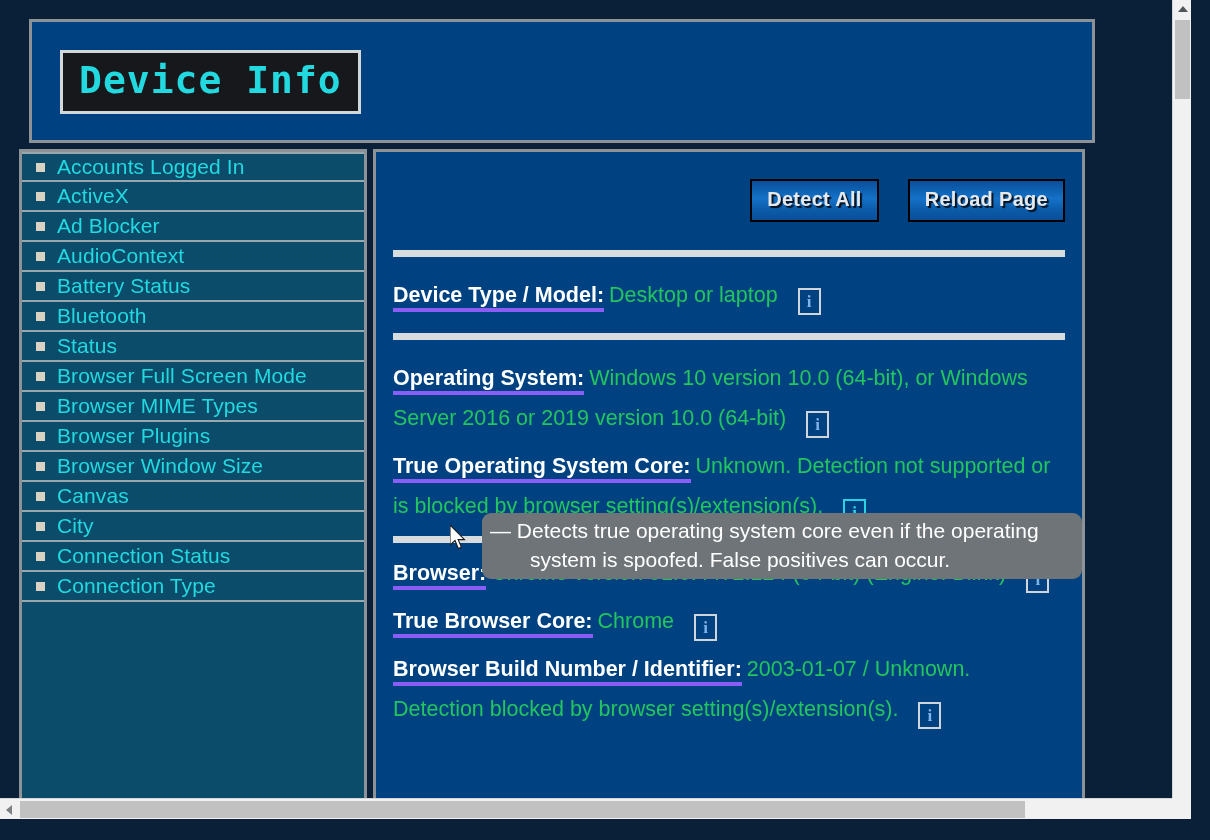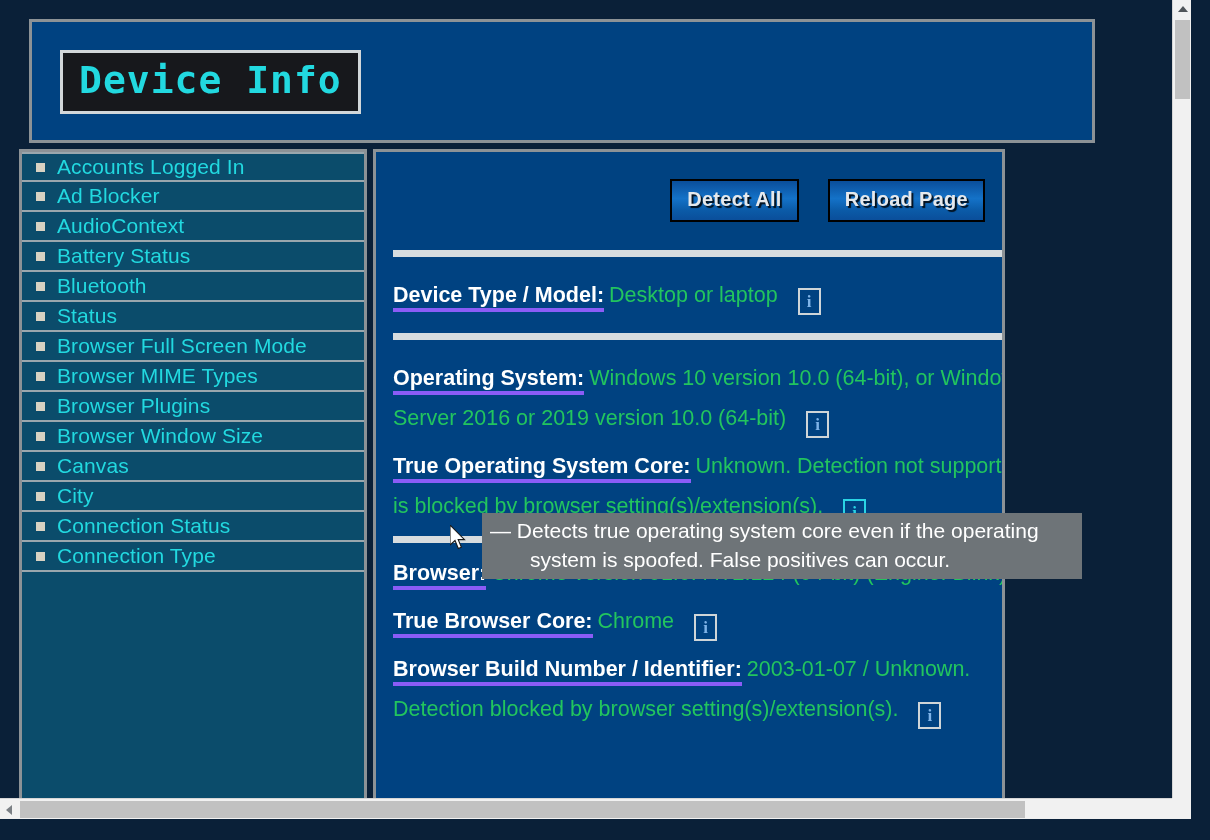--- a/index.html
+++ b/index.html
@@ -94,21 +94,21 @@
     font-size: 21px;
     white-space: nowrap;
     letter-spacing: 0.1px;
   }
 
   
   #main-panel {
     position: absolute;
     left: 373px;
     top: 149px;
-    width: 632px;
+    width: 712px;
     height: 671px;
     background: #004281;
     border: 3px solid #8c9296;
     border-bottom: none;
     overflow: hidden;
   }
 
   #button-bar {
     position: absolute;
     right: 17px;
@@ -190,20 +190,21 @@
     position: absolute;
     left: 482px;
     top: 513px;
     width: 600px;
     background: #6e7478;
     color: #ffffff;
     font-size: 21px;
     line-height: 29px;
     padding: 3px 8px 5px 8px;
     z-index: 40;
+    border-radius: 9px;
   }
   #tooltip .tt-line2 { display: block; padding-left: 40px; }
 
   
   #cursor {
     position: absolute;
     left: 450px;
     top: 525px;
     width: 17px;
     height: 25px;
@@ -284,20 +285,24 @@
     </div>
   </div>
 
   <div id="sidebar">
     <div class="side-item">
       <span class="side-bullet"></span>
       <span class="side-label">Accounts Logged In</span>
     </div>
     <div class="side-item">
       <span class="side-bullet"></span>
+      <span class="side-label">ActiveX</span>
+    </div>
+    <div class="side-item">
+      <span class="side-bullet"></span>
       <span class="side-label">Ad Blocker</span>
     </div>
     <div class="side-item">
       <span class="side-bullet"></span>
       <span class="side-label">AudioContext</span>
     </div>
     <div class="side-item">
       <span class="side-bullet"></span>
       <span class="side-label">Battery Status</span>
     </div>

